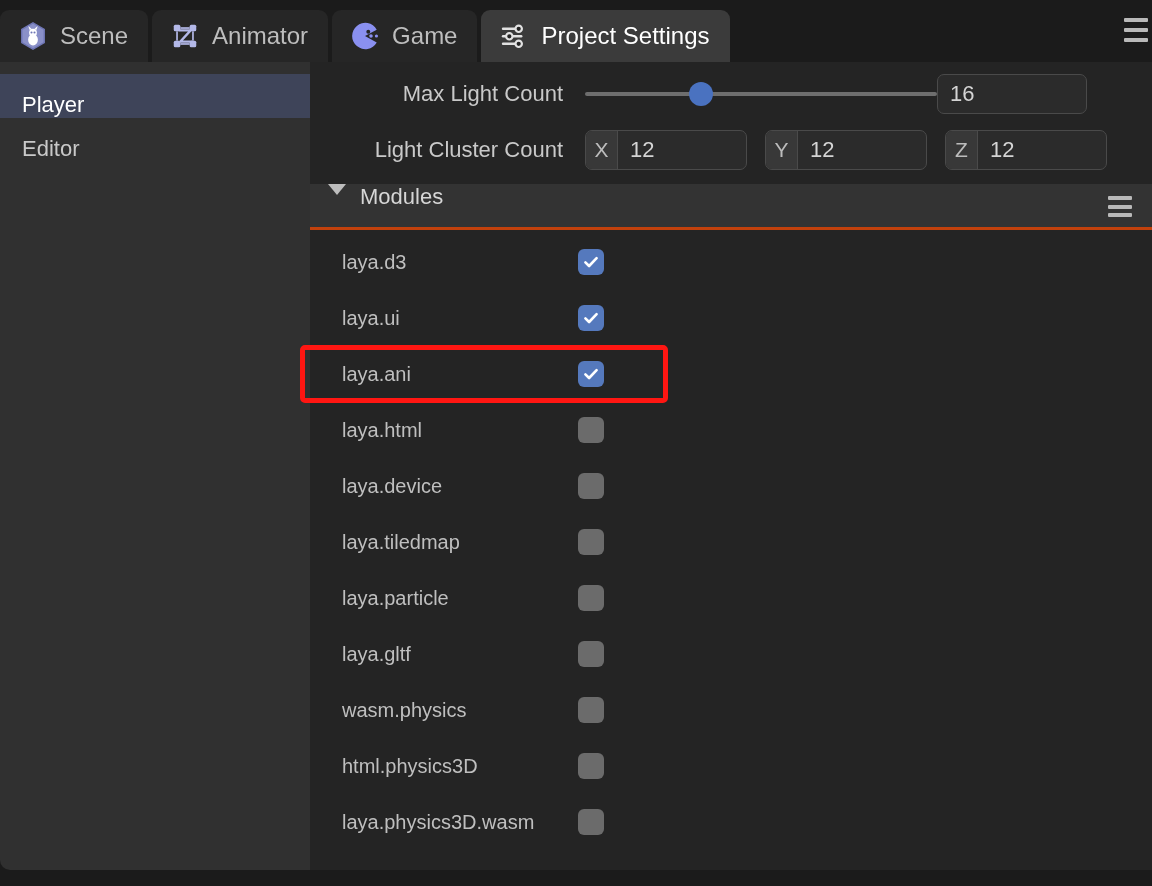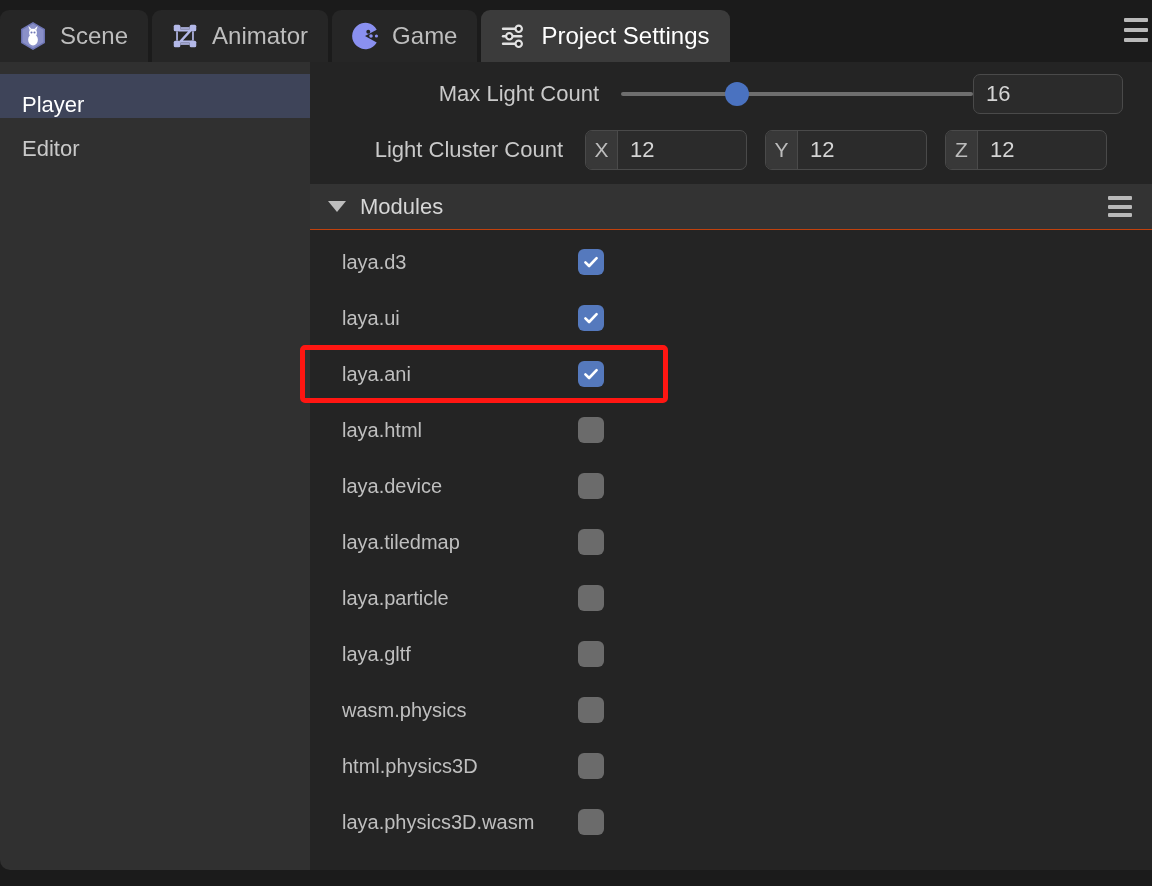--- a/index.html
+++ b/index.html
@@ -106,22 +106,22 @@
   }
   .vec-val {
     width: 128px; height: 100%; display: flex; align-items: center;
     padding-left: 12px; font-size: 22px; color: #d4d4d4;
   }
 
   
   .section-head {
     position: relative;
     height: 46px; background: #333333;
-    display: flex; align-items: center;
-    border-bottom: 1px solid #c2410c;
+    display: flex; align-items: flex-start;
+    border-bottom: 3px solid #c2410c;
     margin-top: 6px;
   }
   .caret {
     width: 0; height: 0; margin-left: 18px; margin-right: 14px;
     border-left: 9px solid transparent; border-right: 9px solid transparent;
     border-top: 11px solid #bdbdbd;
     cursor: pointer;
   }
   .section-title { font-size: 22px; color: #d6d6d6; }
   .hamburger-sec {
@@ -225,21 +225,21 @@
     <div class="side-item selected">
       <span>Player</span>
     </div>
     <div class="side-item">
       <span>Editor</span>
     </div>
   </div>
 
   <div class="content">
 
-    <div class="prop-row" style="margin-top:4px;padding-left:36px;">
+    <div class="prop-row" style="margin-top:4px;">
       <div class="prop-label">Max Light Count</div>
       <div class="slider-wrap">
         <div class="slider-track"></div>
         <div class="slider-thumb" id="mlc-thumb" style="left: 33%;"></div>
       </div>
       <div class="numfield wide">
         <span>16</span>
       </div>
     </div>
 

